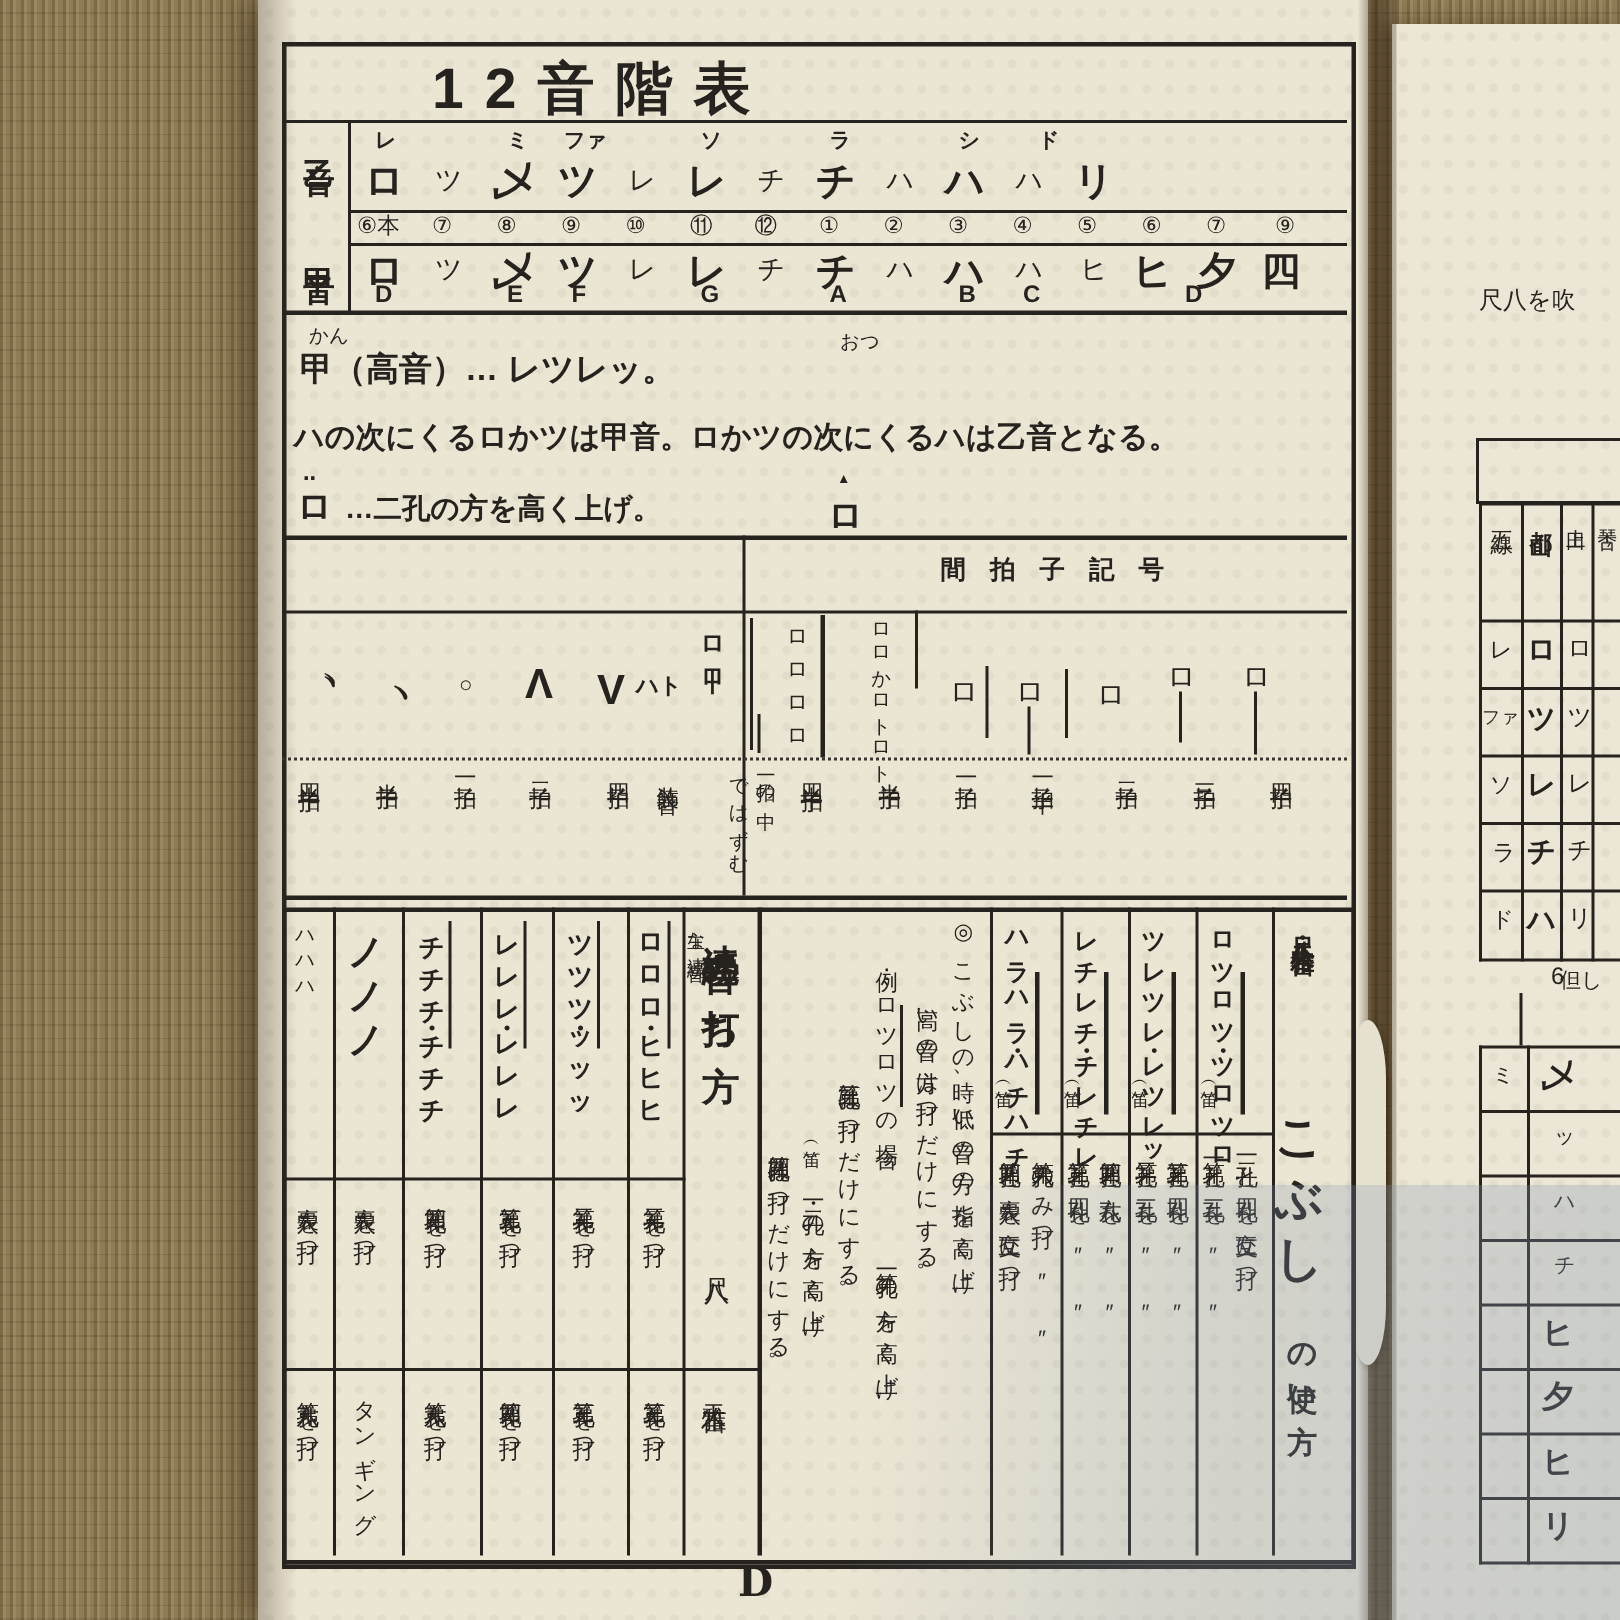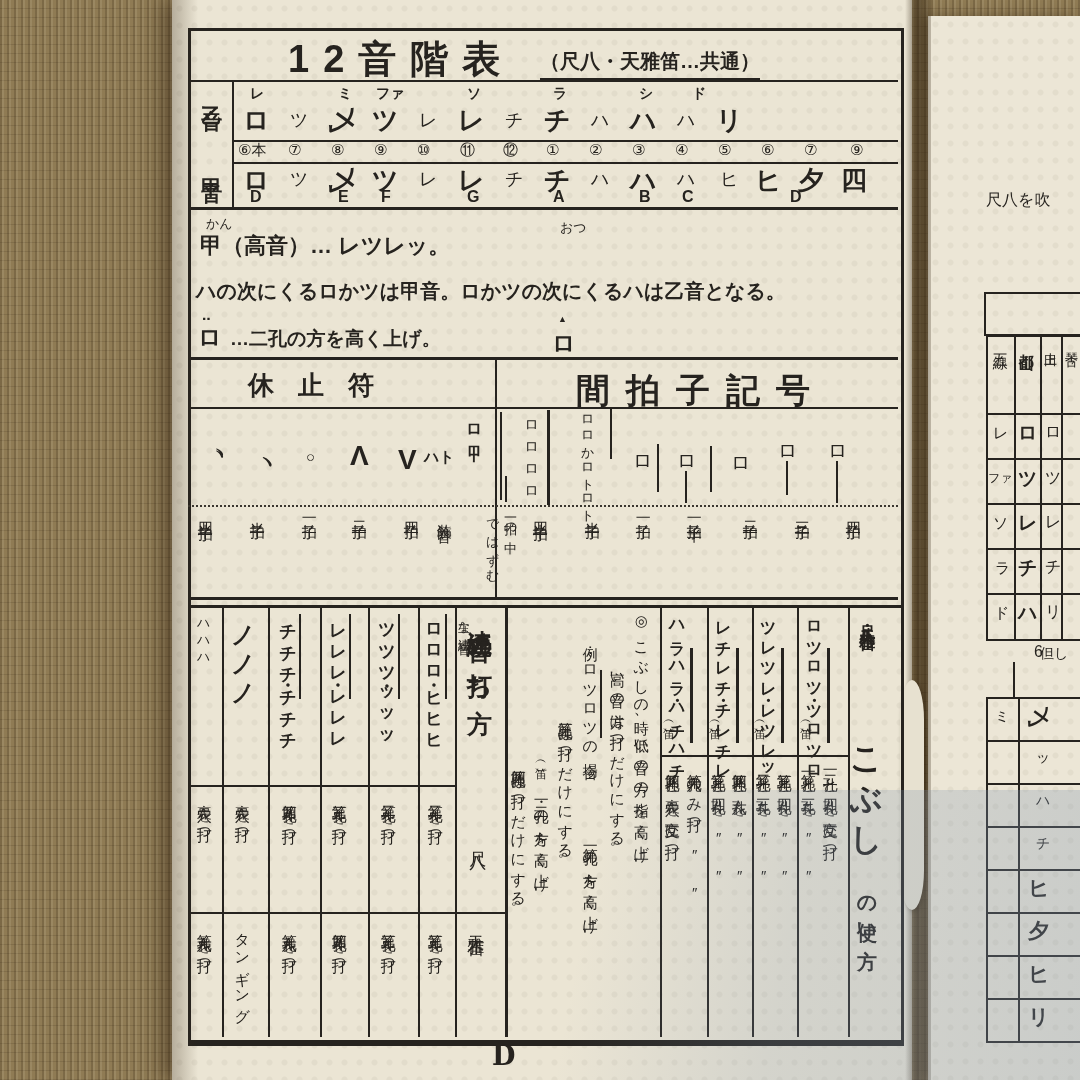--- a/index.html
+++ b/index.html
@@ -36,21 +36,20 @@
   <div class="page" style="left:928px;top:16px;width:152px;height:1064px;background:#ece6d6;box-shadow:-6px 0 12px rgba(40,25,10,.4);">
     <div class="dots"></div>
   </div>
 
   <div class="abs" style="left:905px;top:0;width:26px;height:1080px;background:linear-gradient(90deg,rgba(50,36,18,0) 0%,rgba(50,36,18,.55) 45%,rgba(50,36,18,.25) 100%);"></div>
   <div class="abs" style="left:900px;top:680px;width:24px;height:230px;background:#e7e1d0;border-radius:14px/46px;box-shadow:2px 2px 4px rgba(40,25,10,.35);"></div>
 
   <div class="abs" style="left:188px;top:28px;width:710px;height:1012px;border:3px solid #26231f;"></div>
 
   <div class="abs b" style="left:288px;top:34px;font-size:38px;letter-spacing:14px;">12音階表</div>
-  <div class="abs b" style="left:540px;top:48px;font-size:20px;border-bottom:2px solid #26231f;padding-bottom:3px;">（尺八・天雅笛…共通）</div>
 
   <div class="ln" style="left:188px;top:80px;width:710px;height:2px;"></div>
   <div class="ln" style="left:232px;top:140px;width:666px;height:2px;"></div>
   <div class="ln" style="left:232px;top:162px;width:666px;height:2px;"></div>
   <div class="ln" style="left:188px;top:207px;width:710px;height:3px;"></div>
   <div class="ln" style="left:232px;top:80px;width:2px;height:129px;"></div>
 
   <div class="v b" style="left:200px;top:90px;font-size:21px;">乙音</div>
   <div class="v b" style="left:200px;top:162px;font-size:21px;">甲音</div>
 
@@ -126,22 +125,21 @@
   <span class="abs b" style="left:230px;top:326px;font-size:19px;">…二孔の方を高く上げ。</span>
   <span class="abs b" style="left:552px;top:328px;font-size:23px;">ロ</span>
   <span class="abs mark-top" style="left:558px;top:314px;font-size:9px;">▲</span>
 
   <div class="ln" style="left:188px;top:357px;width:710px;height:3px;"></div>
   <div class="ln" style="left:188px;top:407px;width:710px;height:2px;"></div>
   <div class="ln" style="left:495px;top:357px;width:2px;height:240px;"></div>
   <div class="abs" style="left:188px;top:505px;width:710px;height:0;border-top:2px dotted #3a362f;"></div>
   <div class="ln" style="left:188px;top:597px;width:710px;height:3px;"></div>
 
-  <div class="abs b" style="left:248px;top:368px;font-size:26px;letter-spacing:24px;">休止符</div>
-  <div class="abs b" style="left:576px;top:368px;font-size:34px;letter-spacing:16px;">間拍子記号</div>
+  <div class="abs b" style="left:627px;top:368px;font-size:17px;letter-spacing:16px;">間拍子記号</div>
 
   <span class="v b" style="left:212px;top:440px;font-size:14px;">ヽヽ</span>
   <span class="abs b" style="left:258px;top:450px;font-size:18px;">ヽ</span>
   <span class="abs" style="left:306px;top:448px;font-size:15px;">○</span>
   <span class="abs b" style="left:350px;top:440px;font-size:28px;">Λ</span>
   <span class="abs b" style="left:398px;top:444px;font-size:28px;">V</span>
 
   <span class="v" style="left:197px;top:510px;font-size:15px;">四半拍子</span>
   <span class="v" style="left:249px;top:510px;font-size:15px;">半拍子</span>
   <span class="v" style="left:301px;top:510px;font-size:15px;">一拍子</span>

